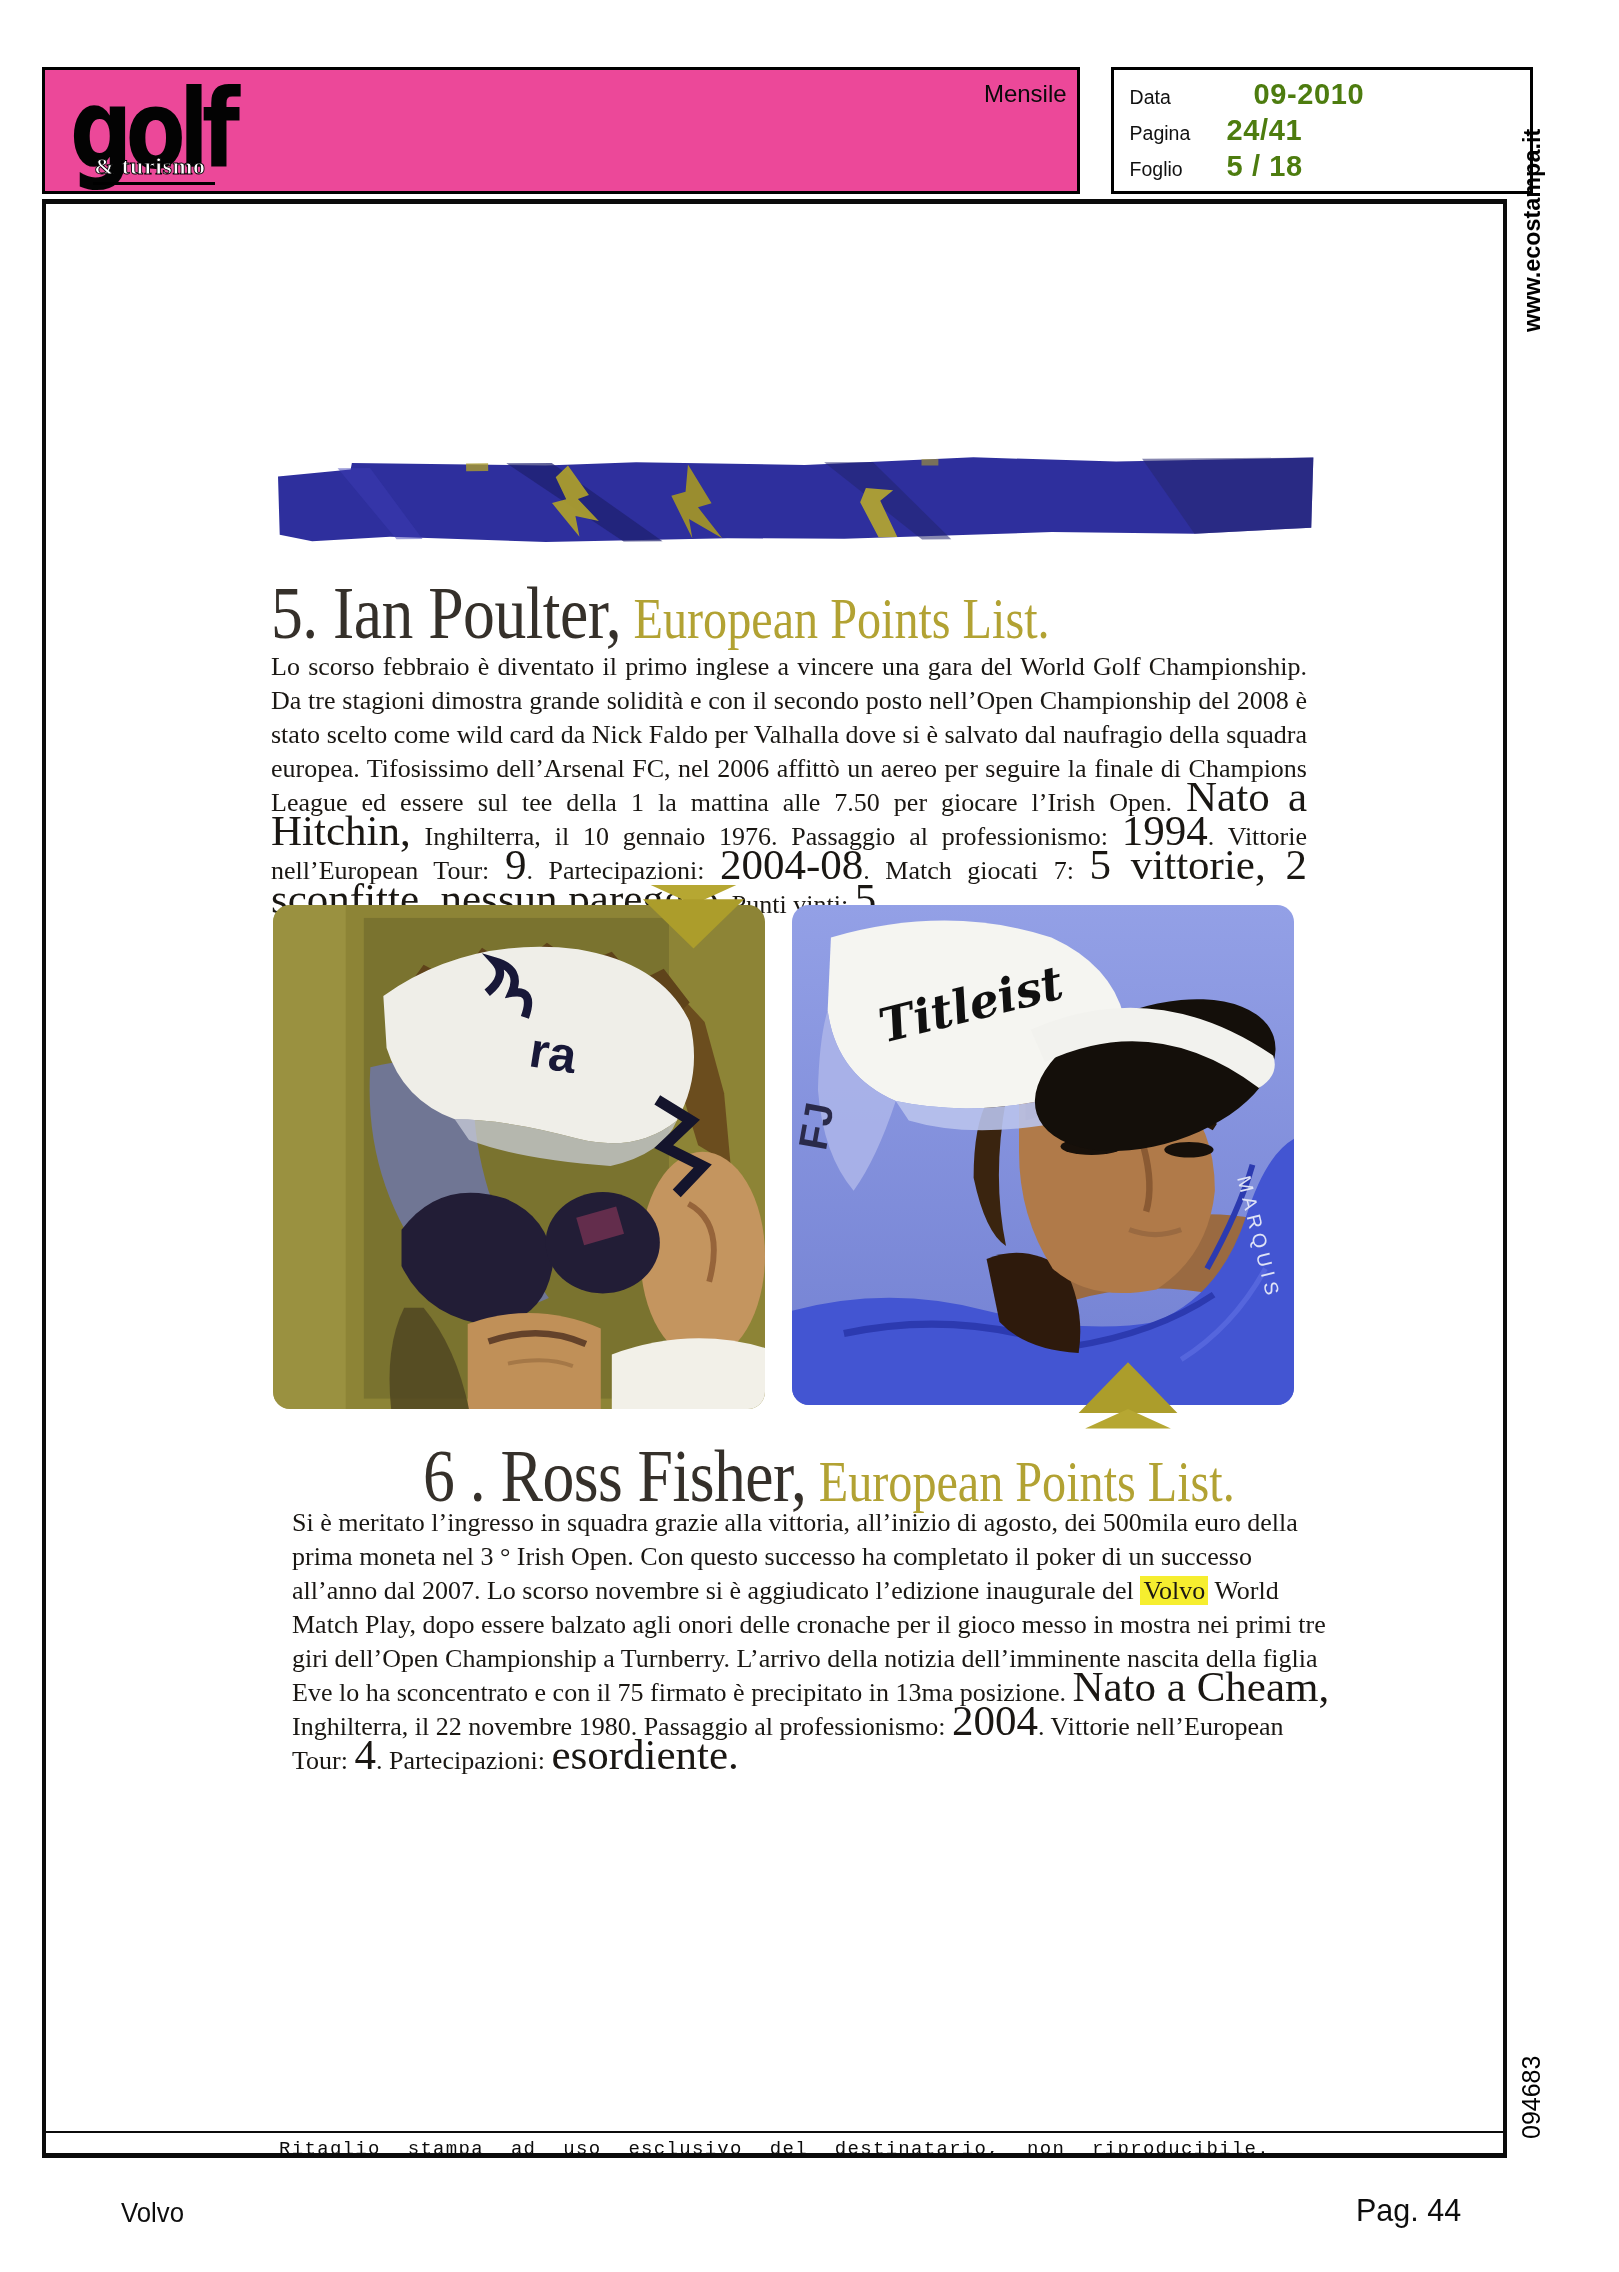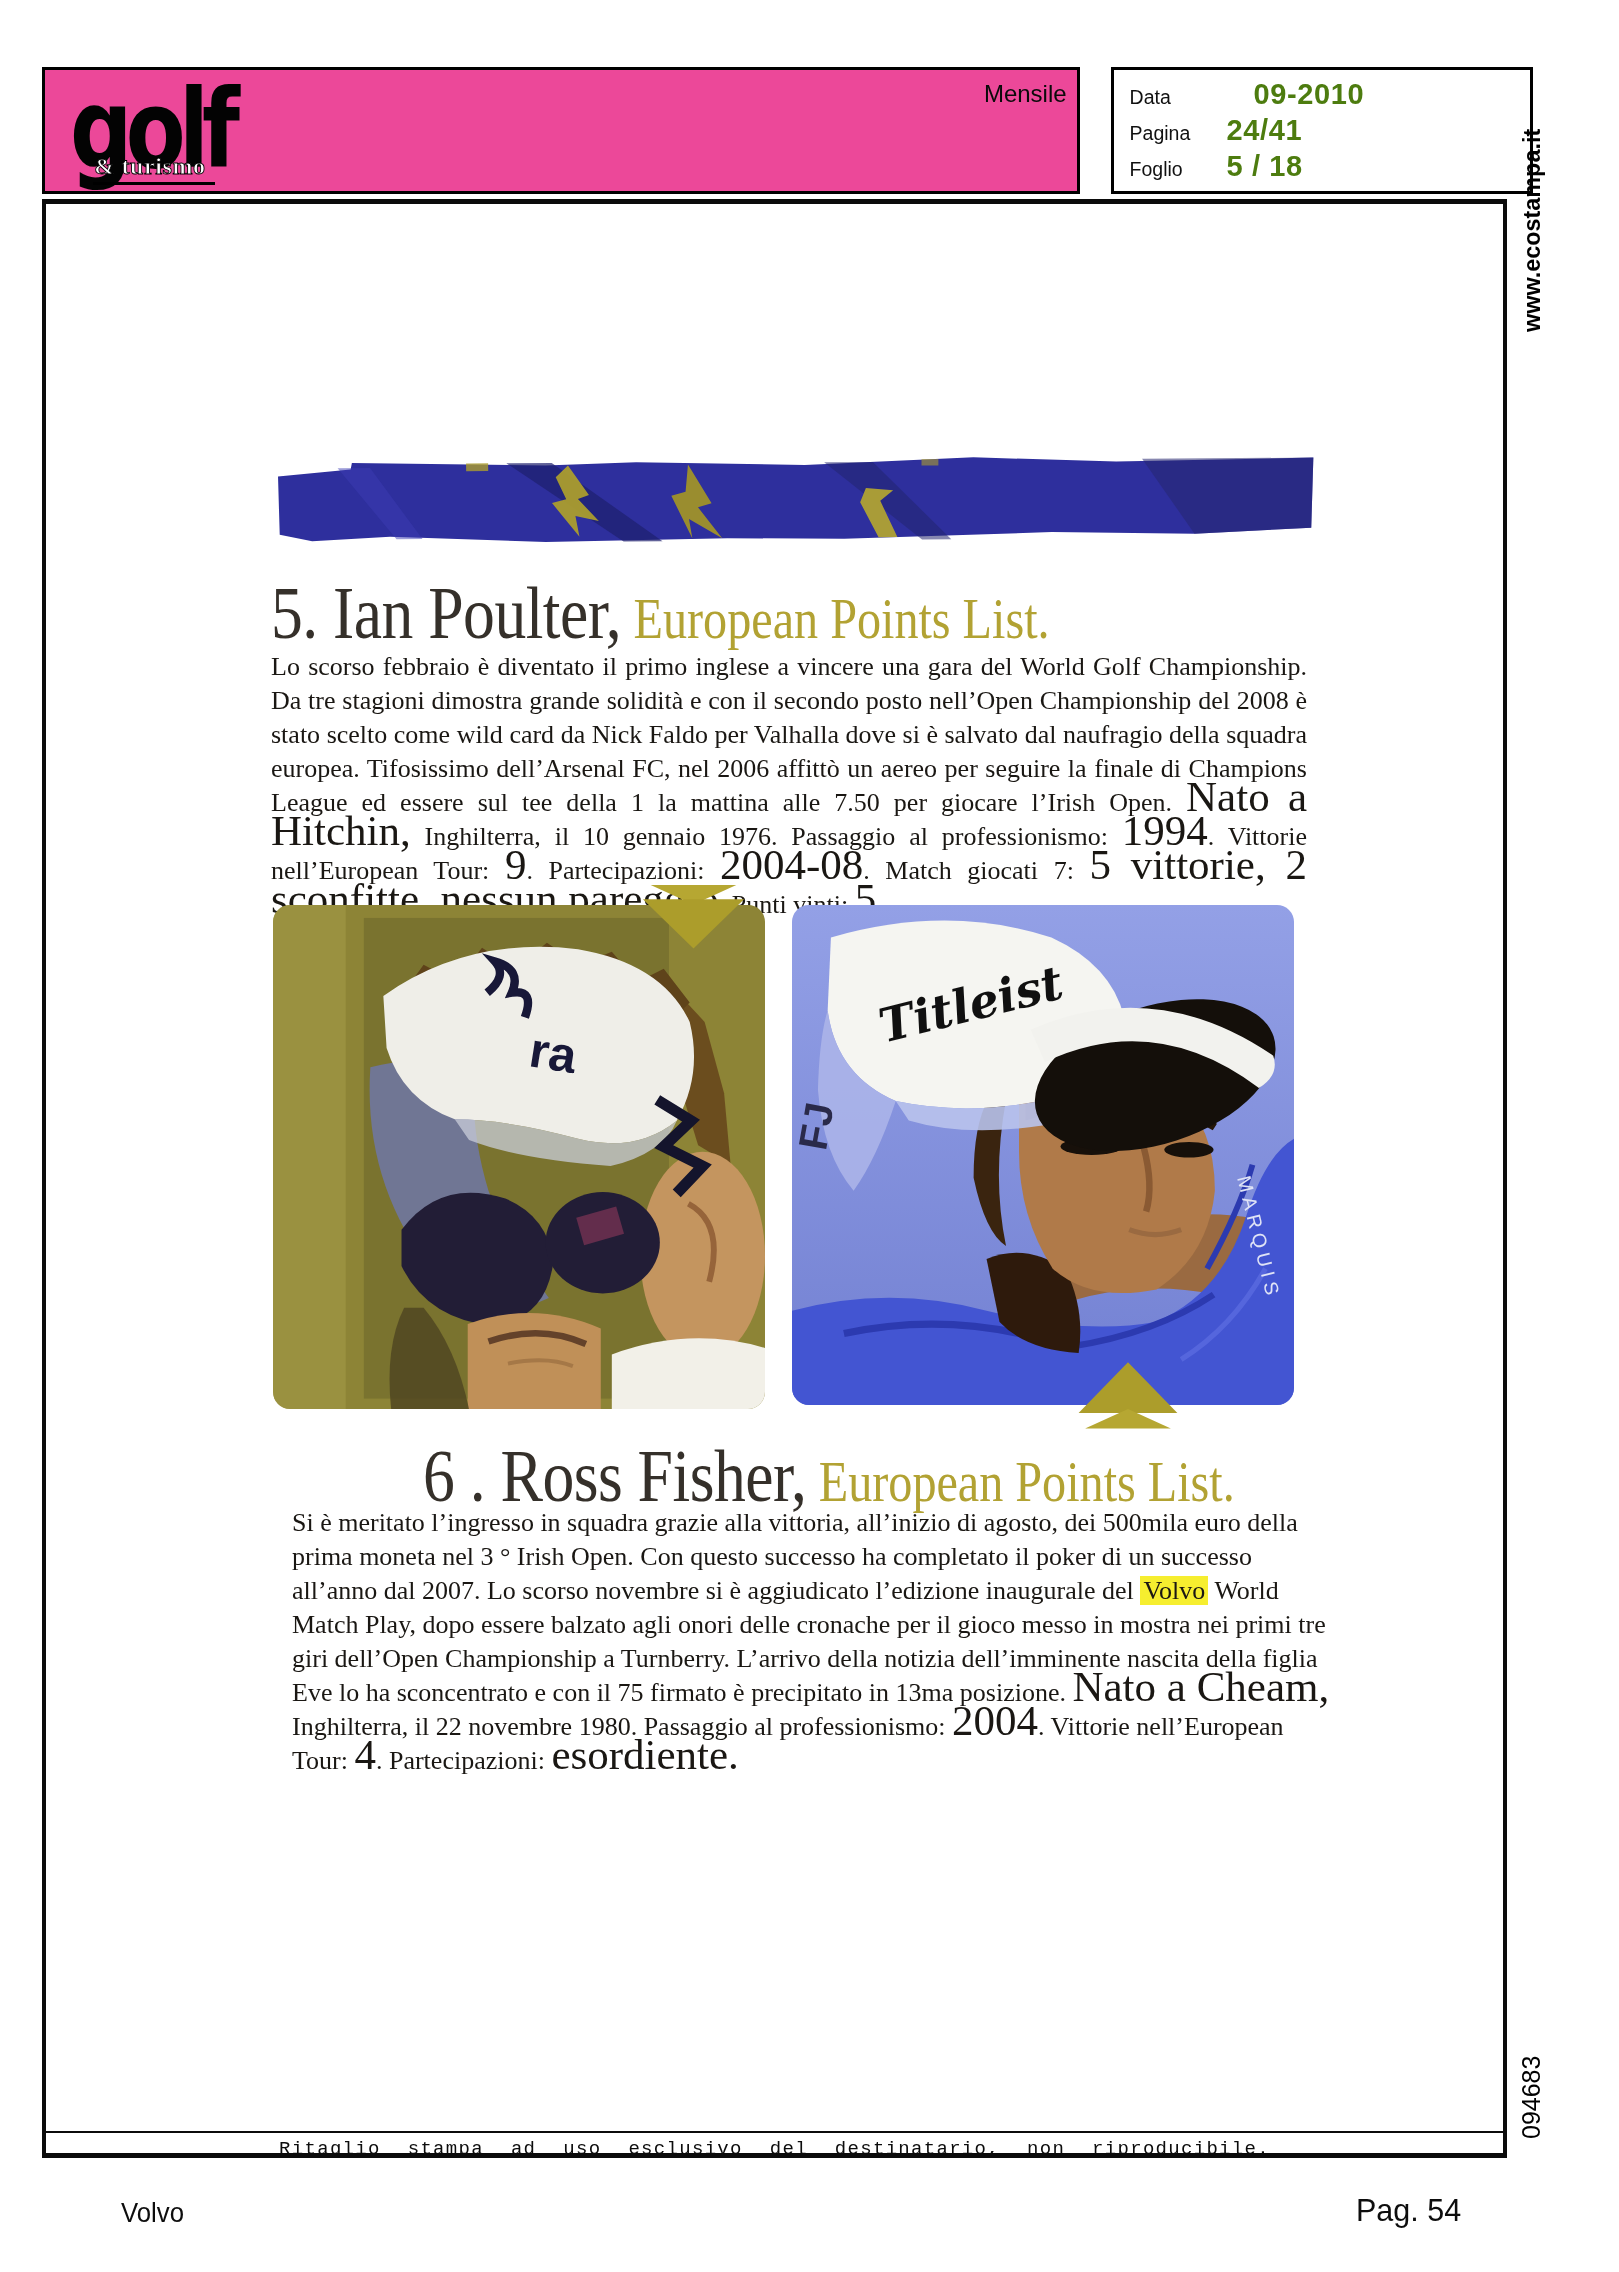--- a/index.html
+++ b/index.html
@@ -228,16 +228,16 @@
   </div>
 
   <p class="para para-2"><span class="seg-normal">Si è meritato l’ingresso in squadra grazie alla vittoria, all’inizio di agosto, dei 500mila euro della prima moneta nel 3 ° Irish Open. Con questo successo ha completato il poker di un successo all’anno dal 2007. Lo scorso novembre si è aggiudicato l’edizione inaugurale del </span><span class="seg-highlight">Volvo</span><span class="seg-normal"> World Match Play, dopo essere balzato agli onori delle cronache per il gioco messo in mostra nei primi tre giri dell’Open Championship a Turnberry. L’arrivo della notizia dell’imminente nascita della figlia Eve lo ha sconcentrato e con il 75 firmato è precipitato in 13ma posizione. </span><span class="seg-big">Nato a Cheam,</span><span class="seg-normal"> Inghilterra, il 22 novembre 1980. Passaggio al professionismo: </span><span class="seg-big">2004</span><span class="seg-normal">. Vittorie nell’European Tour: </span><span class="seg-big">4</span><span class="seg-normal">. Partecipazioni: </span><span class="seg-big">esordiente.</span></p>
 
   <div class="vtext v-site">www.ecostampa.it</div>
   <div class="vtext v-code">094683</div>
 
   <div class="notice-band">Ritaglio stampa ad uso esclusivo del destinatario, non riproducibile.</div>
 
   <div class="footer-client">Volvo</div>
-  <div class="footer-page">Pag. 54</div>
+  <div class="footer-page">Pag. 44</div>
 
 </div>
 
 
 </body></html>

